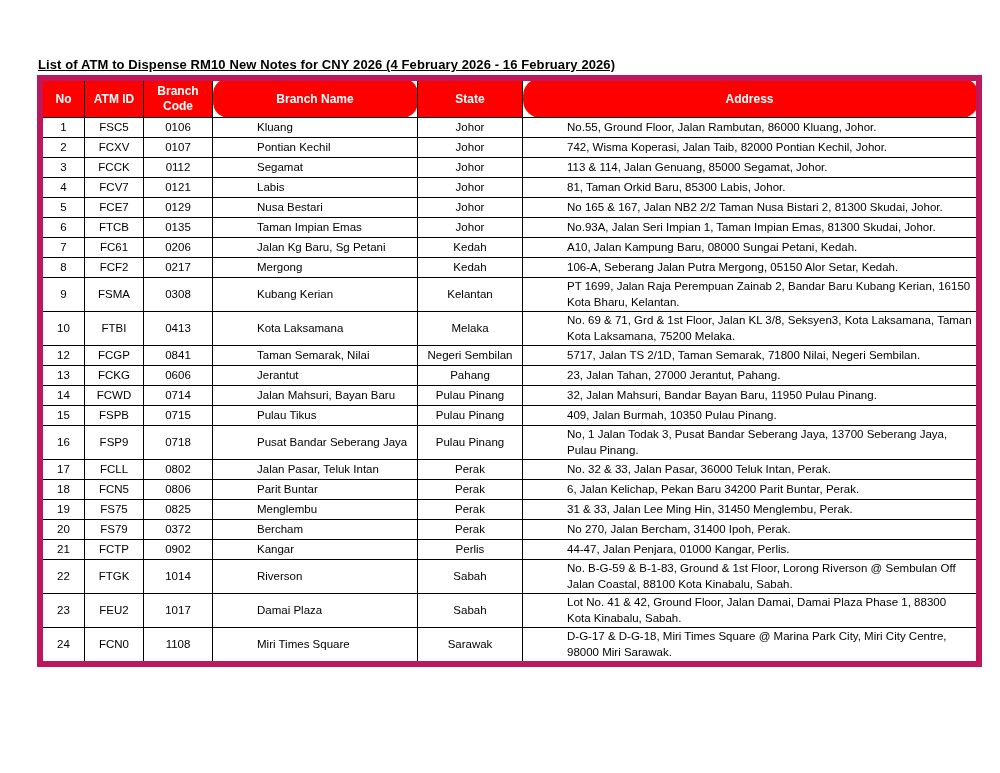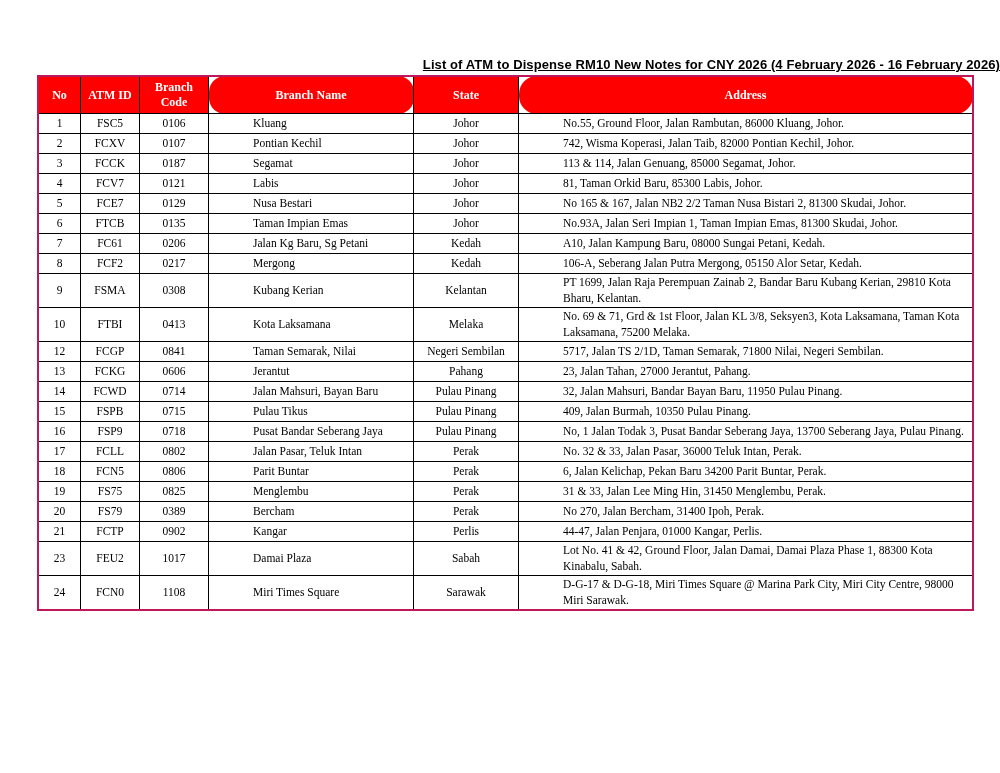--- a/index.html
+++ b/index.html
@@ -20,29 +20,27 @@
     font-weight: bold;
     margin: 0 0 6px 1px;
     letter-spacing: 0.1px;
   }
   .doc-title {
     font-size: 13px;
     font-weight: bold;
     text-decoration: underline;
     margin: 0 0 3px 1px;
     letter-spacing: 0.1px;
-    text-align: right;
   }
   table.atm-table {
     border-collapse: collapse;
     table-layout: fixed;
     width: 908px;
-    border: 2px solid #be185d;
+    border: 6px solid #be185d;
     font-size: 11.5px;
-    font-family: Liberation Serif, serif;
   }
   .atm-table th {
     background: #ff0000;
     color: #ffffff;
     font-weight: bold;
     text-align: center;
     vertical-align: middle;
     border: 1px solid #000000;
     height: 34px;
     padding: 1px 3px;
@@ -95,21 +93,21 @@
           <td class="col-no">2</td>
           <td class="col-atm-id">FCXV</td>
           <td class="col-branch-code">0107</td>
           <td class="col-branch-name">Pontian Kechil</td>
           <td class="col-state">Johor</td>
           <td class="col-address">742, Wisma Koperasi, Jalan Taib, 82000 Pontian Kechil, Johor.</td>
         </tr>
         <tr>
           <td class="col-no">3</td>
           <td class="col-atm-id">FCCK</td>
-          <td class="col-branch-code">0187</td>
+          <td class="col-branch-code">0112</td>
           <td class="col-branch-name">Segamat</td>
           <td class="col-state">Johor</td>
           <td class="col-address">113 &amp; 114, Jalan Genuang, 85000 Segamat, Johor.</td>
         </tr>
         <tr>
           <td class="col-no">4</td>
           <td class="col-atm-id">FCV7</td>
           <td class="col-branch-code">0121</td>
           <td class="col-branch-name">Labis</td>
           <td class="col-state">Johor</td>
@@ -146,21 +144,21 @@
           <td class="col-branch-name">Mergong</td>
           <td class="col-state">Kedah</td>
           <td class="col-address">106-A, Seberang Jalan Putra Mergong, 05150 Alor Setar, Kedah.</td>
         </tr>
         <tr>
           <td class="col-no">9</td>
           <td class="col-atm-id">FSMA</td>
           <td class="col-branch-code">0308</td>
           <td class="col-branch-name">Kubang Kerian</td>
           <td class="col-state">Kelantan</td>
-          <td class="col-address">PT 1699, Jalan Raja Perempuan Zainab 2, Bandar Baru Kubang Kerian, 29810 Kota Bharu, Kelantan.</td>
+          <td class="col-address">PT 1699, Jalan Raja Perempuan Zainab 2, Bandar Baru Kubang Kerian, 16150 Kota Bharu, Kelantan.</td>
         </tr>
         <tr>
           <td class="col-no">10</td>
           <td class="col-atm-id">FTBI</td>
           <td class="col-branch-code">0413</td>
           <td class="col-branch-name">Kota Laksamana</td>
           <td class="col-state">Melaka</td>
           <td class="col-address">No. 69 &amp; 71, Grd &amp; 1st Floor, Jalan KL 3/8, Seksyen3, Kota Laksamana, Taman Kota Laksamana, 75200 Melaka.</td>
         </tr>
         <tr>
@@ -223,34 +221,42 @@
           <td class="col-no">19</td>
           <td class="col-atm-id">FS75</td>
           <td class="col-branch-code">0825</td>
           <td class="col-branch-name">Menglembu</td>
           <td class="col-state">Perak</td>
           <td class="col-address">31 &amp; 33, Jalan Lee Ming Hin, 31450 Menglembu, Perak.</td>
         </tr>
         <tr>
           <td class="col-no">20</td>
           <td class="col-atm-id">FS79</td>
-          <td class="col-branch-code">0389</td>
+          <td class="col-branch-code">0372</td>
           <td class="col-branch-name">Bercham</td>
           <td class="col-state">Perak</td>
           <td class="col-address">No 270, Jalan Bercham, 31400 Ipoh, Perak.</td>
         </tr>
         <tr>
           <td class="col-no">21</td>
           <td class="col-atm-id">FCTP</td>
           <td class="col-branch-code">0902</td>
           <td class="col-branch-name">Kangar</td>
           <td class="col-state">Perlis</td>
           <td class="col-address">44-47, Jalan Penjara, 01000 Kangar, Perlis.</td>
         </tr>
         <tr>
+          <td class="col-no">22</td>
+          <td class="col-atm-id">FTGK</td>
+          <td class="col-branch-code">1014</td>
+          <td class="col-branch-name">Riverson</td>
+          <td class="col-state">Sabah</td>
+          <td class="col-address">No. B-G-59 &amp; B-1-83, Ground &amp; 1st Floor, Lorong Riverson @ Sembulan Off Jalan Coastal, 88100 Kota Kinabalu, Sabah.</td>
+        </tr>
+        <tr>
           <td class="col-no">23</td>
           <td class="col-atm-id">FEU2</td>
           <td class="col-branch-code">1017</td>
           <td class="col-branch-name">Damai Plaza</td>
           <td class="col-state">Sabah</td>
           <td class="col-address">Lot No. 41 &amp; 42, Ground Floor, Jalan Damai, Damai Plaza Phase 1, 88300 Kota Kinabalu, Sabah.</td>
         </tr>
         <tr>
           <td class="col-no">24</td>
           <td class="col-atm-id">FCN0</td>

